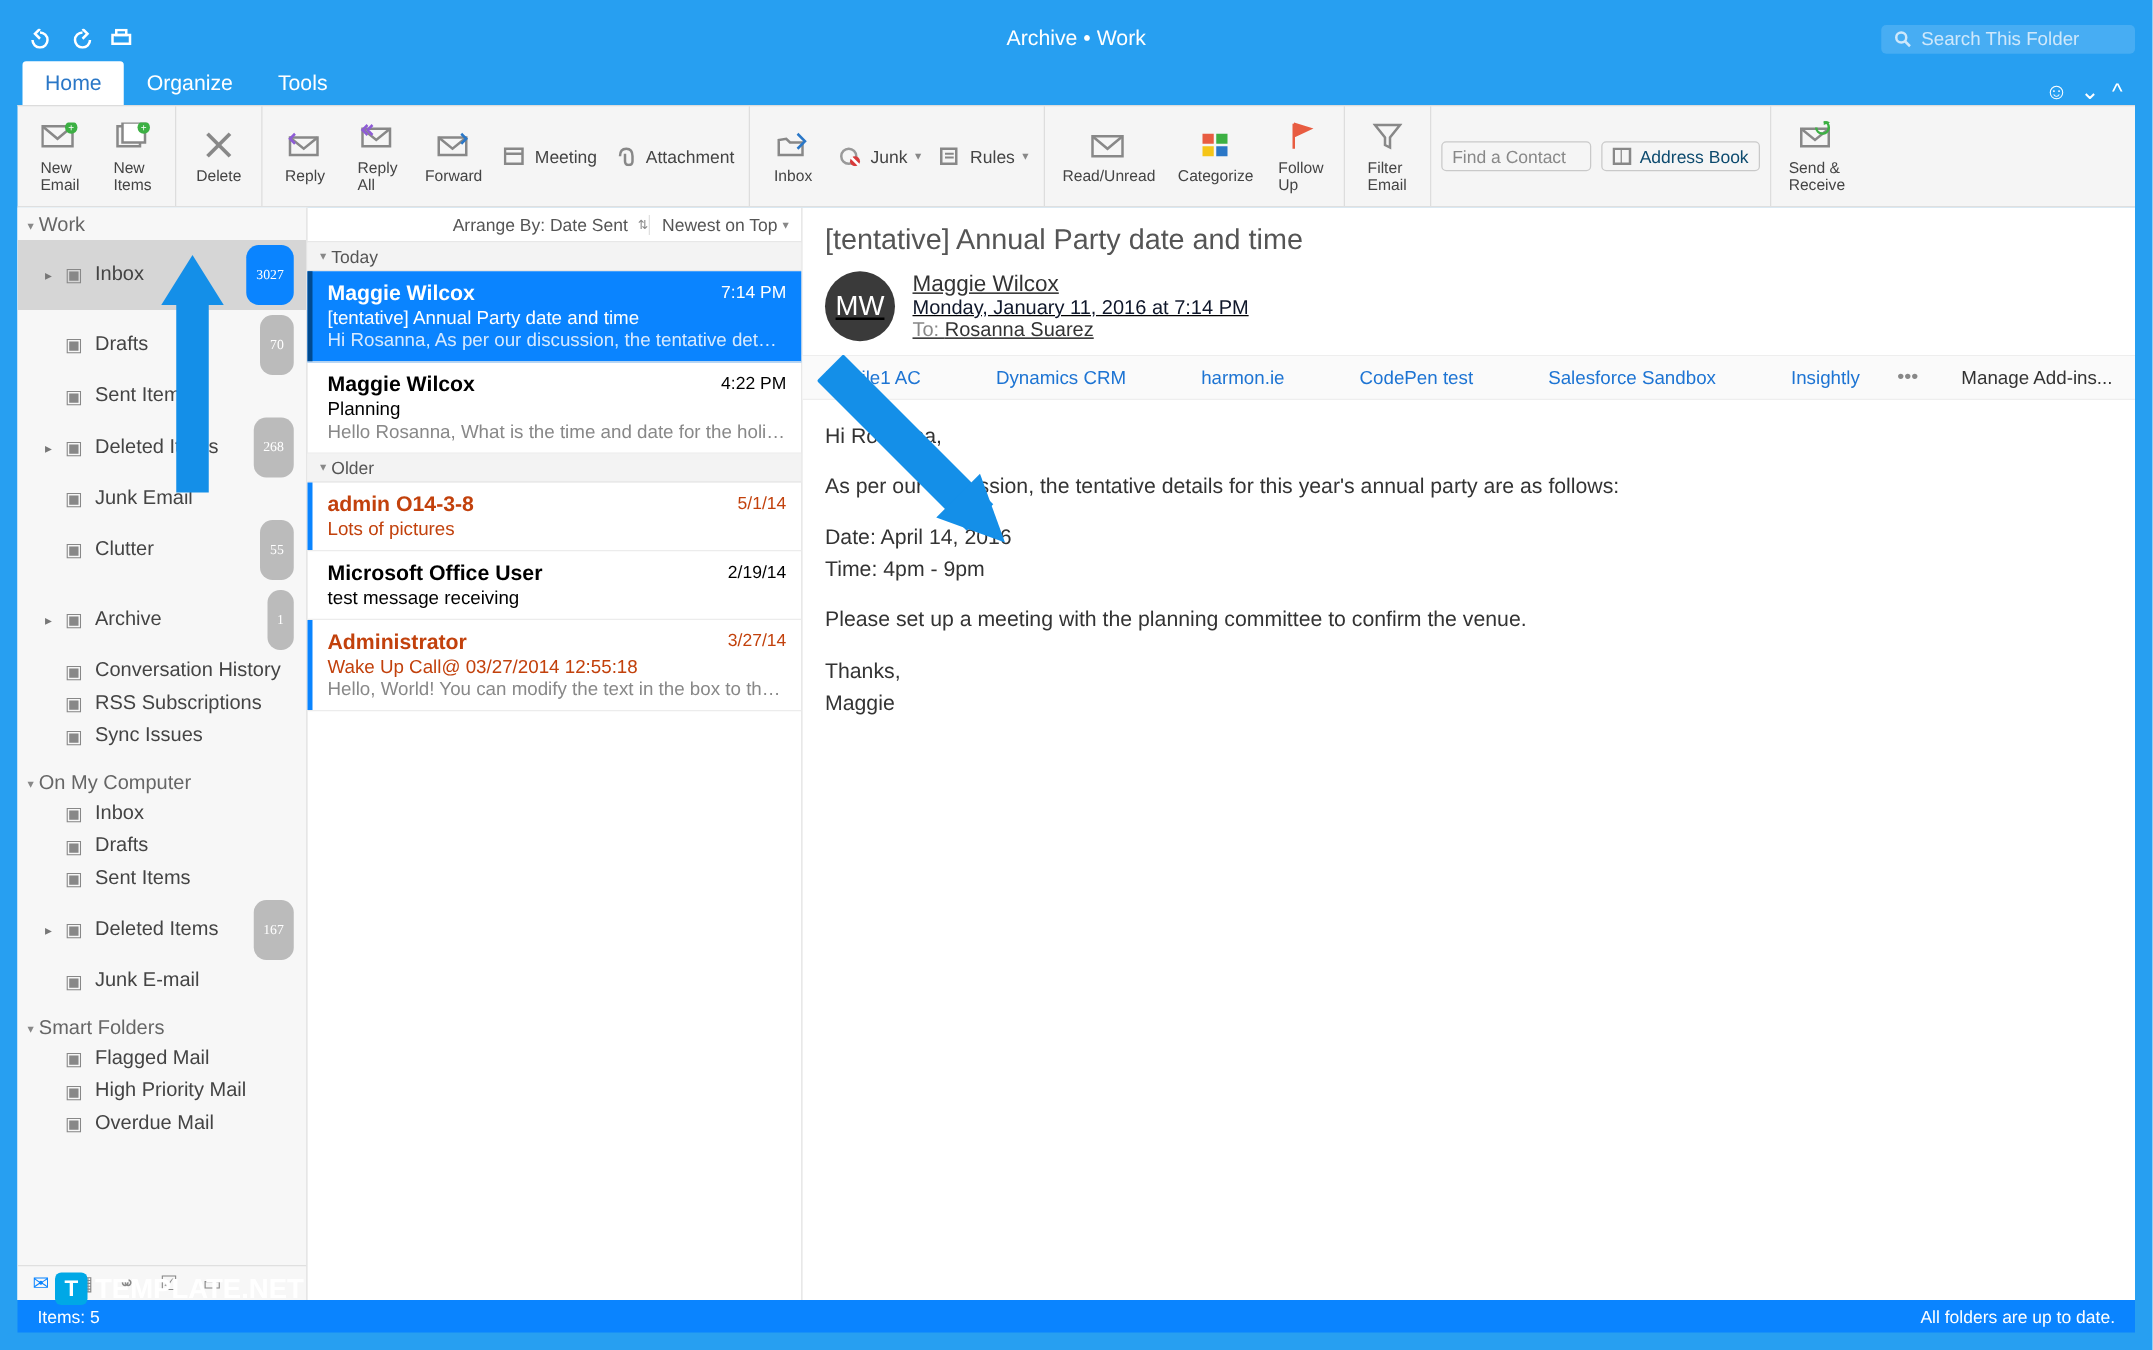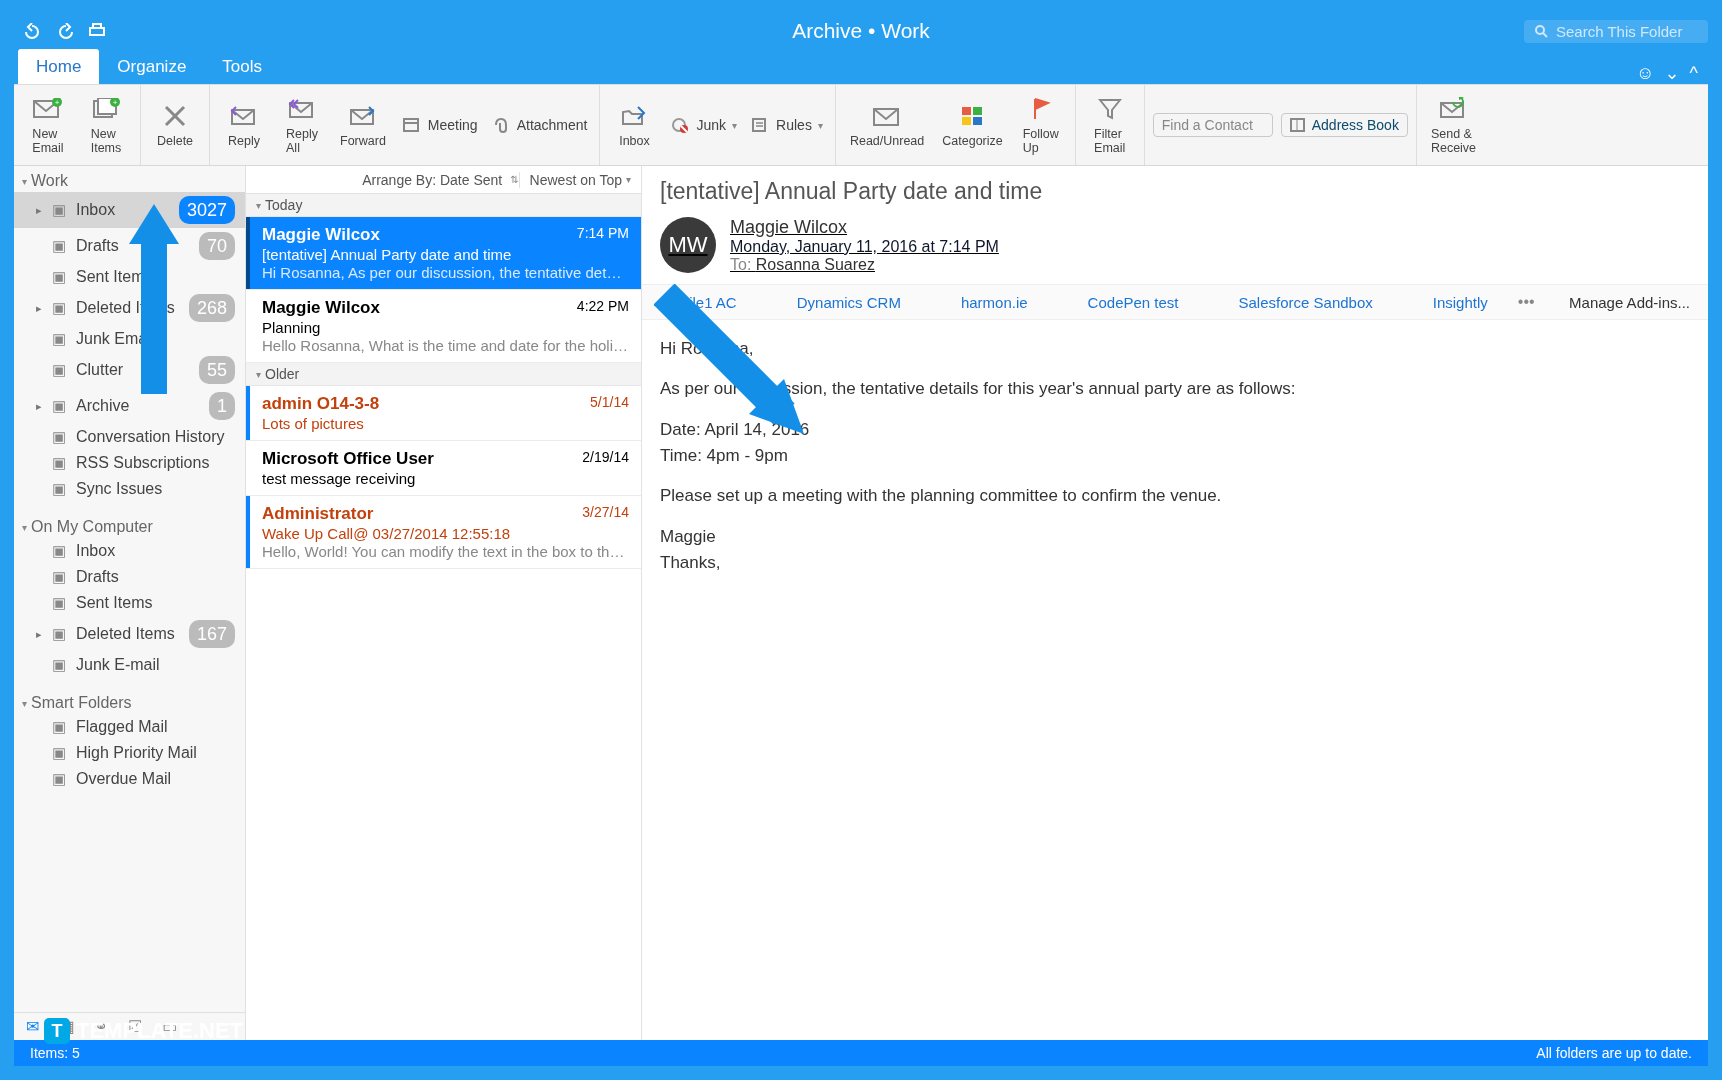--- a/index.html
+++ b/index.html
@@ -3,22 +3,22 @@
 <meta charset="utf-8">
 <style>
   * { box-sizing: border-box; margin: 0; padding: 0; }
   html, body { width: 1722px; height: 1080px; font-family: -apple-system, "Helvetica Neue", Arial, sans-serif; font-size: 16px; overflow: hidden; }
   body { background: #279ff1; padding: 14px; }
   .app { width: 100%; height: 100%; display: flex; flex-direction: column; }
 
   
   .titlebar { height: 34px; display: flex; align-items: center; color: #fff; position: relative; }
   .titlebar .left-tools { display: flex; gap: 14px; padding-left: 10px; }
-  .titlebar .title { position: absolute; left: 0; right: 0; text-align: center; font-size: 21px; font-weight: 500; pointer-events: none; }
-  .titlebar .search { margin-left: auto; display: flex; align-items: center; gap: 8px; background: rgba(255,255,255,0.15); border-radius: 4px; padding: 3px 10px; width: 184px; }
+  .titlebar .title { position: absolute; left: 0; right: 0; text-align: center; font-size: 17px; font-weight: 500; pointer-events: none; }
+  .titlebar .search { margin-left: auto; display: flex; align-items: center; gap: 8px; background: rgba(255,255,255,0.15); border-radius: 4px; padding: 3px 10px; width: 203px; }
   .titlebar .search input { background: transparent; border: none; color: #fff; font-size: 15px; width: 100%; outline: none; }
   .titlebar .search input::placeholder { color: #cfe8fb; }
 
   
   .tabrow { height: 36px; display: flex; align-items: flex-end; padding-left: 4px; position: relative; }
   .tab { padding: 8px 18px 7px 18px; font-size: 17px; color: #fff; cursor: pointer; }
   .tab.active { background: #fff; color: #2a77c7; border-radius: 3px 3px 0 0; font-weight: 500; }
   .tabrow-right { margin-left: auto; display: flex; gap: 10px; padding-right: 10px; align-items: center; color:#fff; }
   .tabrow-right span { font-size: 18px; }
 
@@ -37,21 +37,21 @@
   .main { flex: 1; display: flex; background: #fff; min-height: 0; }
 
   
   .sidebar { width: 232px; background: #f7f7f7; border-right: 1px solid #e1e1e1; display:flex; flex-direction:column; }
   .sb-scroll { flex:1; overflow:auto; }
   .sb-section { padding: 6px 0 2px 8px; font-size: 16px; color: #666; display:flex; align-items:center; gap:4px;}
   .sb-item { display: flex; align-items: center; padding: 4px 10px 4px 22px; font-size: 16px; color: #444; cursor: pointer; gap: 6px; }
   .sb-item.sel { background: #d6d6d6; }
   .sb-item .disc { width: 10px; display:inline-block; color:#777; font-size:11px;}
   .sb-item .foldericon { width:18px; color:#888; font-size:15px;}
-  .badge { margin-left: auto; background: #bbb; color: #fff; border-radius: 10px; padding: 6px 8px; font-size: 18px; line-height:16px;}
+  .badge { margin-left: auto; background: #bbb; color: #fff; border-radius: 10px; padding: 16px 8px; font-size: 11px; line-height:16px;font-family:Liberation Serif, serif;}
   .badge.blue { background: #0a84ff; }
   .sb-bottom { height: 28px; border-top:1px solid #e0e0e0; display:flex; gap:20px; padding:4px 12px; color:#888;}
 
   
   .msglist { width: 396px; border-right: 1px solid #e1e1e1; display:flex; flex-direction:column; }
   .msglist-head { height: 28px; border-bottom:1px solid #e0e0e0; display:flex; align-items:center; font-size:14px; color:#555; }
   .lh-left { padding-left:10px; flex:1; display:flex; align-items:center; gap:8px;justify-content:flex-end;}
   .lh-right { border-left:1px solid #e0e0e0; padding:0 10px; display:flex; align-items:center; gap:4px;}
   .grouphdr { background:#f3f3f3; border-bottom:1px solid #e6e6e6; padding:3px 10px; font-size:14px; color:#555; display:flex; align-items:center; gap:4px;}
   .msg { padding: 8px 12px 8px 16px; border-bottom:1px solid #ececec; cursor:pointer; position:relative; }
@@ -530,22 +530,22 @@
       <div class="rd-body" id="rd-body">
           <div>Hi Rosanna,</div>
           <div style="height:14px"></div>
           <div>As per our discussion, the tentative details for this year's annual party are as follows:</div>
           <div style="height:14px"></div>
           <div>Date: April 14, 2016</div>
           <div>Time: 4pm - 9pm</div>
           <div style="height:14px"></div>
           <div>Please set up a meeting with the planning committee to confirm the venue.</div>
           <div style="height:14px"></div>
+          <div>Thanks,</div>
           <div>Maggie</div>
-          <div>Thanks,</div>
         </div>
     </div>
   </div>
 
   <div class="status">
     <span>Items: 5</span>
     <span class="right">All folders are up to date.</span>
   </div>
 
   <svg class="arrow" style="left:110px; top:190px;" width="60" height="200">

